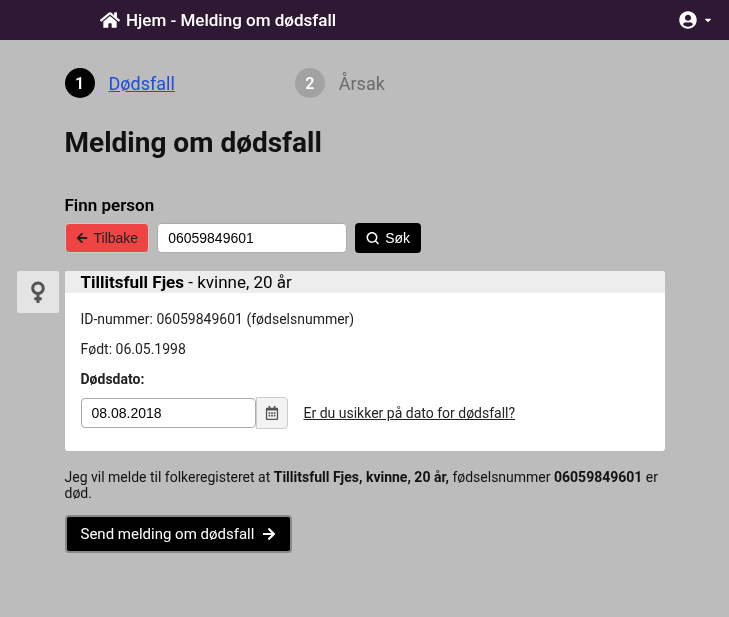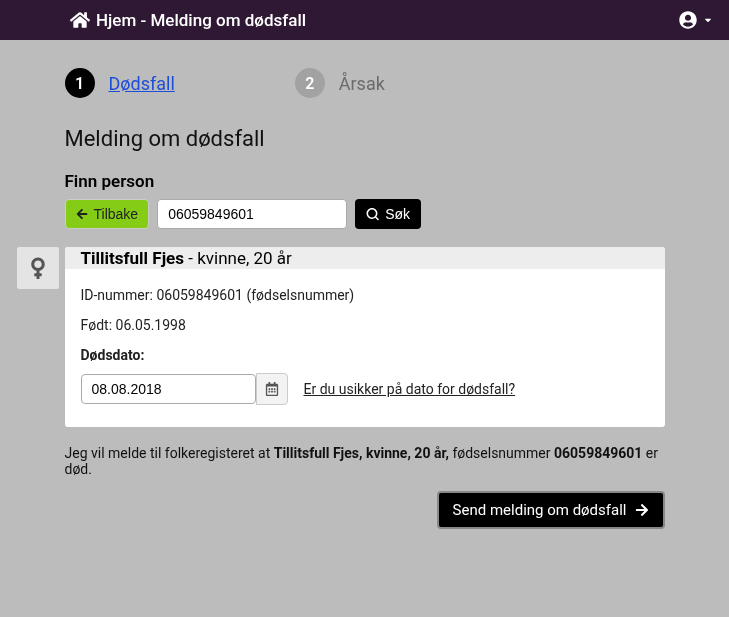--- a/index.html
+++ b/index.html
@@ -1,49 +1,49 @@
 <!DOCTYPE html>
 <html><head>
 <meta charset="utf-8">
 <style>
   * { box-sizing: border-box; margin: 0; padding: 0; }
   body { font-family: -apple-system, BlinkMacSystemFont, "Segoe UI", Roboto, Arial, sans-serif; background: #bdbcbc; width: 729px; }
-  .topbar { background: #2f1833; color: #fff; height: 40px; display: flex; align-items: center; justify-content: space-between; padding: 0 16px 0 70px; font-size: 17px; font-weight: 500; }
+  .topbar { background: #2f1833; color: #fff; height: 40px; display: flex; align-items: center; justify-content: space-between; padding: 0 16px 0 100px; font-size: 17px; font-weight: 500; }
   .topbar .home-group, .topbar .user-group { display: flex; align-items: center; gap: 6px; cursor: pointer; }
   .topbar svg { fill: #fff; }
   .container { width: 600px; margin: 0 auto; padding-top: 28px; }
   .steps { display: flex; gap: 120px; margin-bottom: 28px; }
   .step { display: flex; align-items: center; gap: 14px; font-size: 18px; }
   .step .circle { width: 30px; height: 30px; border-radius: 50%; display: flex; align-items: center; justify-content: center; font-weight: 600; font-size: 16px; }
   .step.active .circle { background: #000; color: #fff; }
   .step.active .label { color: #1d4ed8; text-decoration: underline; }
   .step.inactive .circle { background: #a2a2a2; color: #fff; }
   .step.inactive .label { color: #6b6b6b; }
-  h1 { font-size: 22px; font-weight: 400; color: #111; margin-bottom: 20px; }
+  h1 { font-size: 28px; font-weight: 700; color: #111; margin-bottom: 36px; }
   .section-label { font-size: 17px; font-weight: 600; margin-bottom: 8px; }
   .search-row { display: flex; gap: 8px; margin-bottom: 18px; }
   .btn { display: inline-flex; align-items: center; gap: 6px; border-radius: 4px; padding: 6px 10px; font-size: 14px; cursor: pointer; border: 1px solid transparent; }
-  .btn-light { background: #84cc16; border-color: #ccc; color: #222; }
+  .btn-light { background: #ef4444; border-color: #ccc; color: #222; }
   .btn-dark { background: #000; color: #fff; }
   input[type=text] { border: 1px solid #aaa; border-radius: 4px; padding: 6px 10px; font-size: 14px; }
   .search-input { width: 190px; }
   .person-panel { position: relative; }
   .gender-badge { position: absolute; left: -48px; top: 0; width: 42px; height: 42px; background: #e4e4e4; border-radius: 2px; display: flex; align-items: center; justify-content: center; }
   .card { background: #fff; border-radius: 3px; overflow: hidden; }
   .card-header { background: #ededed; padding: 1px 16px; font-size: 17px; }
   .card-header .name { font-weight: 700; }
   .card-body { padding: 18px 16px 22px; font-size: 14px; color: #222; }
   .card-body .row { margin-bottom: 14px; }
   .death-label { font-weight: 700; margin-bottom: 10px; }
   .death-row { display: flex; align-items: center; gap: 0; }
   .death-input { width: 175px; border-radius: 4px 0 0 4px; border-right: none; }
   .death-cal { width: 32px; height: 32px; border: 1px solid #ccc; background: #f3f3f3; border-radius: 0 4px 4px 0; display: flex; align-items: center; justify-content: center; cursor: pointer; }
   .help-link { margin-left: 16px; font-size: 14px; color: #222; text-decoration: underline; cursor: pointer; }
   .notice { font-size: 14px; margin-top: 18px; color: #111; }
-  .submit-row { display: flex; justify-content: flex-end; margin-top: 14px; margin-bottom: 40px; }
+  .submit-row { display: flex; margin-top: 14px; margin-bottom: 40px; }
   .btn-submit { background: #000; color: #fff; padding: 8px 14px; border-radius: 4px; display: inline-flex; align-items: center; gap: 8px; font-size: 15px; cursor: pointer; border: 2px solid #888; }
 </style>
 </head>
 <body>
 
 <div class="topbar">
   <div class="home-group">
     <svg width="20" height="18" viewBox="0 0 576 512">
         <path d="M280.37 148.26L96 300.11V464a16 16 0 0016 16h112a16 16 0 0016-16V368a16 16 0 0116-16h64a16 16 0 0116 16v96a16 16 0 0016 16h112a16 16 0 0016-16V300L295.67 148.26a12 12 0 00-15.3 0zM571.6 251.47L488 182.56V44a12 12 0 00-12-12h-56a12 12 0 00-12 12v72.61L318.47 43a48 48 0 00-61 0L4.34 251.47a12 12 0 00-1.6 16.9l25.5 31A12 12 0 0045.15 301l235.22-193.74a12 12 0 0115.3 0L530.9 301a12 12 0 0016.9-1.6l25.5-31a12 12 0 00-1.7-16.93z"></path>
       </svg>

